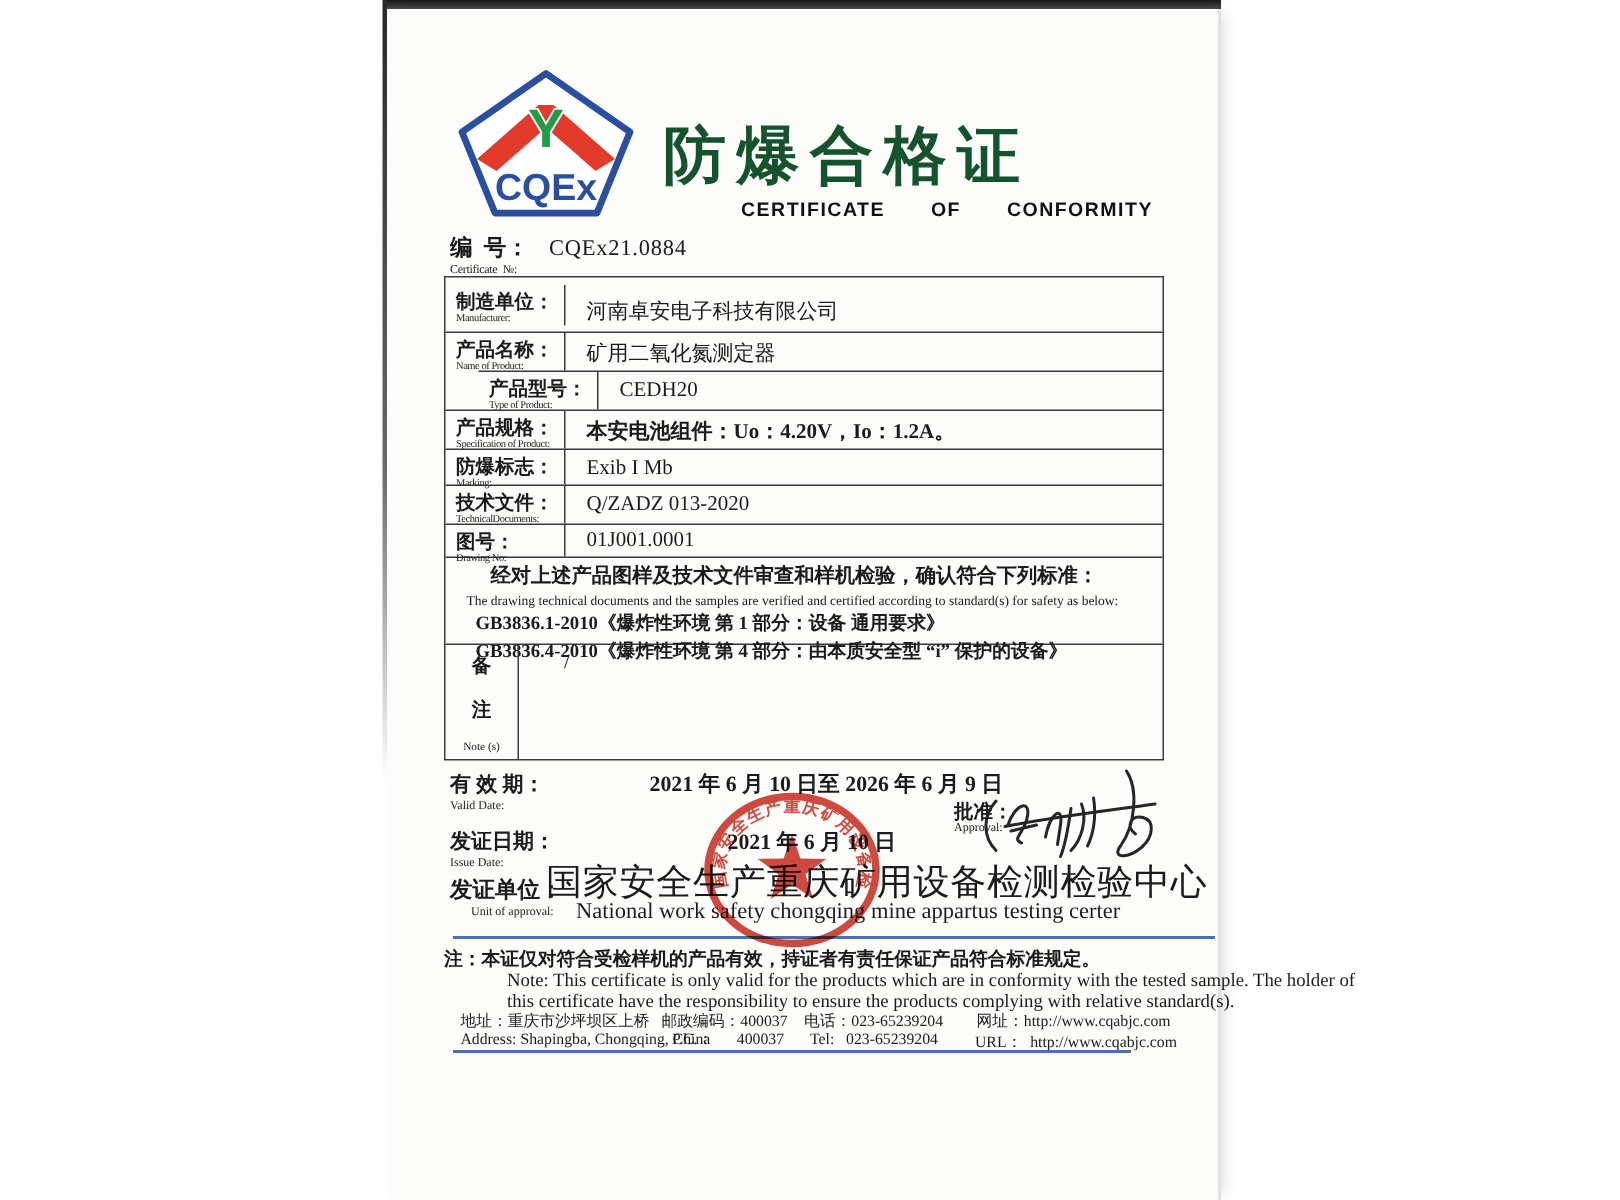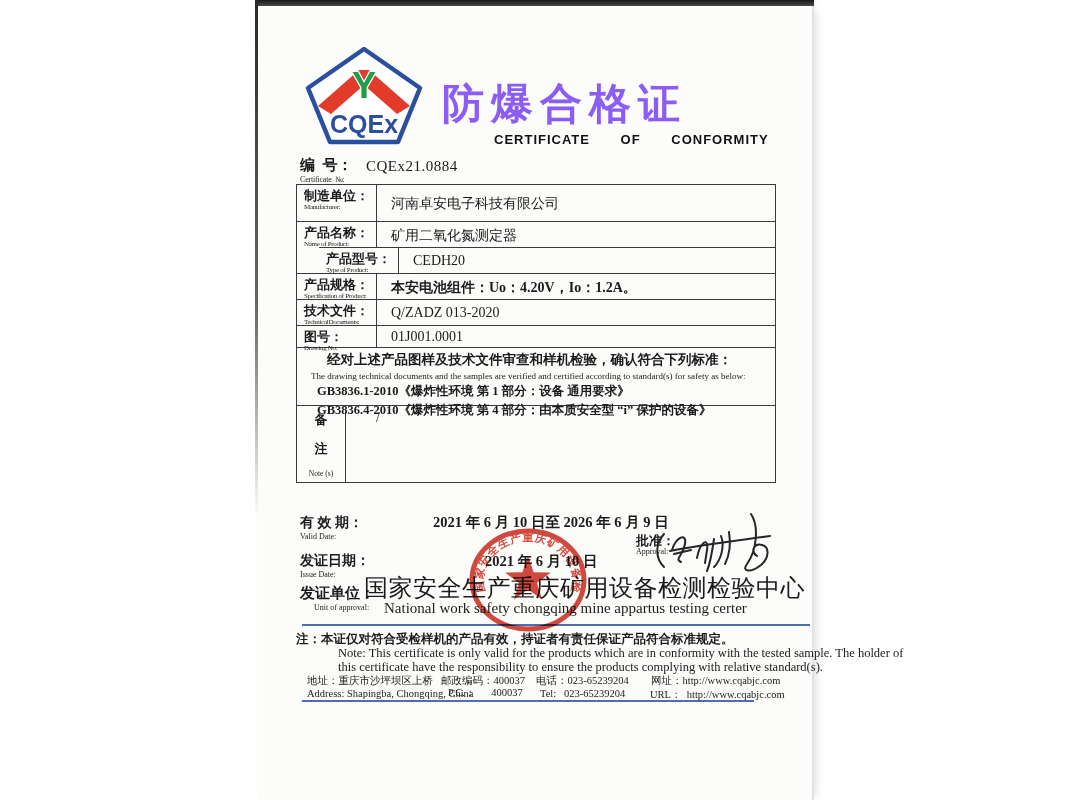--- a/index.html
+++ b/index.html
@@ -10,34 +10,34 @@
   }
   .scan-top-edge{position:absolute;left:256px;top:0;width:558px;height:6px;
     background:linear-gradient(#181818,#4a4a4a);}
   .scan-left-edge{position:absolute;left:255px;top:0;width:3px;height:520px;
     background:linear-gradient(#2a2a2a 0%,#6a6a6a 60%,rgba(120,120,120,0) 100%);}
   .paper{position:absolute;left:258px;top:6px;width:554px;height:794px;
     background:#fcfcfa;border-right:2px solid #e2e2e2;
     box-shadow:4px 0 10px -4px rgba(0,0,0,.18);}
   .abs{position:absolute;}
 
-  .title-cn{font-size:42px;font-weight:bold;color:#8b5cf6;letter-spacing:7px;
+  .title-cn{font-size:42px;font-weight:bold;color:#14532d;letter-spacing:7px;
     font-family:Liberation Serif, serif;white-space:pre;}
   .title-en{font-size:13px;font-weight:bold;letter-spacing:1px;word-spacing:26px;
     font-family:"Liberation Sans","DejaVu Sans",sans-serif;color:#111;white-space:pre;}
 
   .lbl-cn{font-weight:bold;white-space:pre;}
   .lbl-en{font-size:8px;color:#222;white-space:pre;letter-spacing:-0.2px;}
 
   .certno-value{font-size:15px;letter-spacing:.5px;}
 
   .cert-table{position:absolute;left:38px;top:178px;width:478px;
     border:1.4px solid #3a3a3a;background:transparent;}
   .trow{display:flex;border-top:1px solid #3a3a3a;box-sizing:border-box;}
-  .trow:first-child{border-top:none;}
+  .trow:first-child{border-top:none;align-items:center;}
   .tlabel{width:80px;box-sizing:border-box;border-right:1px solid #3a3a3a;
     padding:3px 2px 0 7px;}
   .tlabel .cn{font-size:13px;font-weight:bold;white-space:pre;line-height:15px;}
   .tlabel .en{font-size:7px;letter-spacing:-0.3px;white-space:pre;line-height:9px;}
   .tvalue{flex:1;padding:5px 0 0 14px;font-size:14px;white-space:pre;}
 
   .std-block{padding:3px 6px 4px 6px;}
   .std-intro-cn{font-size:13.5px;font-weight:bold;margin-left:24px;}
   .std-intro-en{font-size:9px;margin-left:8px;margin-top:2px;}
   .std-item{font-size:12.5px;font-weight:bold;margin-left:14px;margin-top:2px;}
@@ -114,20 +114,27 @@
     </div>
 
     <div class="trow" style="height:26px;">
       <div class="tlabel">
         <div class="cn">产品规格：</div>
         <div class="en">Specification of Product:</div>
       </div>
       <div class="tvalue" style="font-weight:bold;">本安电池组件：Uo：4.20V，Io：1.2A。</div>
     </div>
 
+    <div class="trow" style="height:24px;">
+      <div class="tlabel">
+        <div class="cn">防爆标志：</div>
+        <div class="en">Marking:</div>
+      </div>
+      <div class="tvalue">Exib I Mb</div>
+    </div>
 
     <div class="trow" style="height:26px;">
       <div class="tlabel">
         <div class="cn">技术文件：</div>
         <div class="en">TechnicalDocuments:</div>
       </div>
       <div class="tvalue">Q/ZADZ 013-2020</div>
     </div>
 
     <div class="trow" style="height:22px;">

